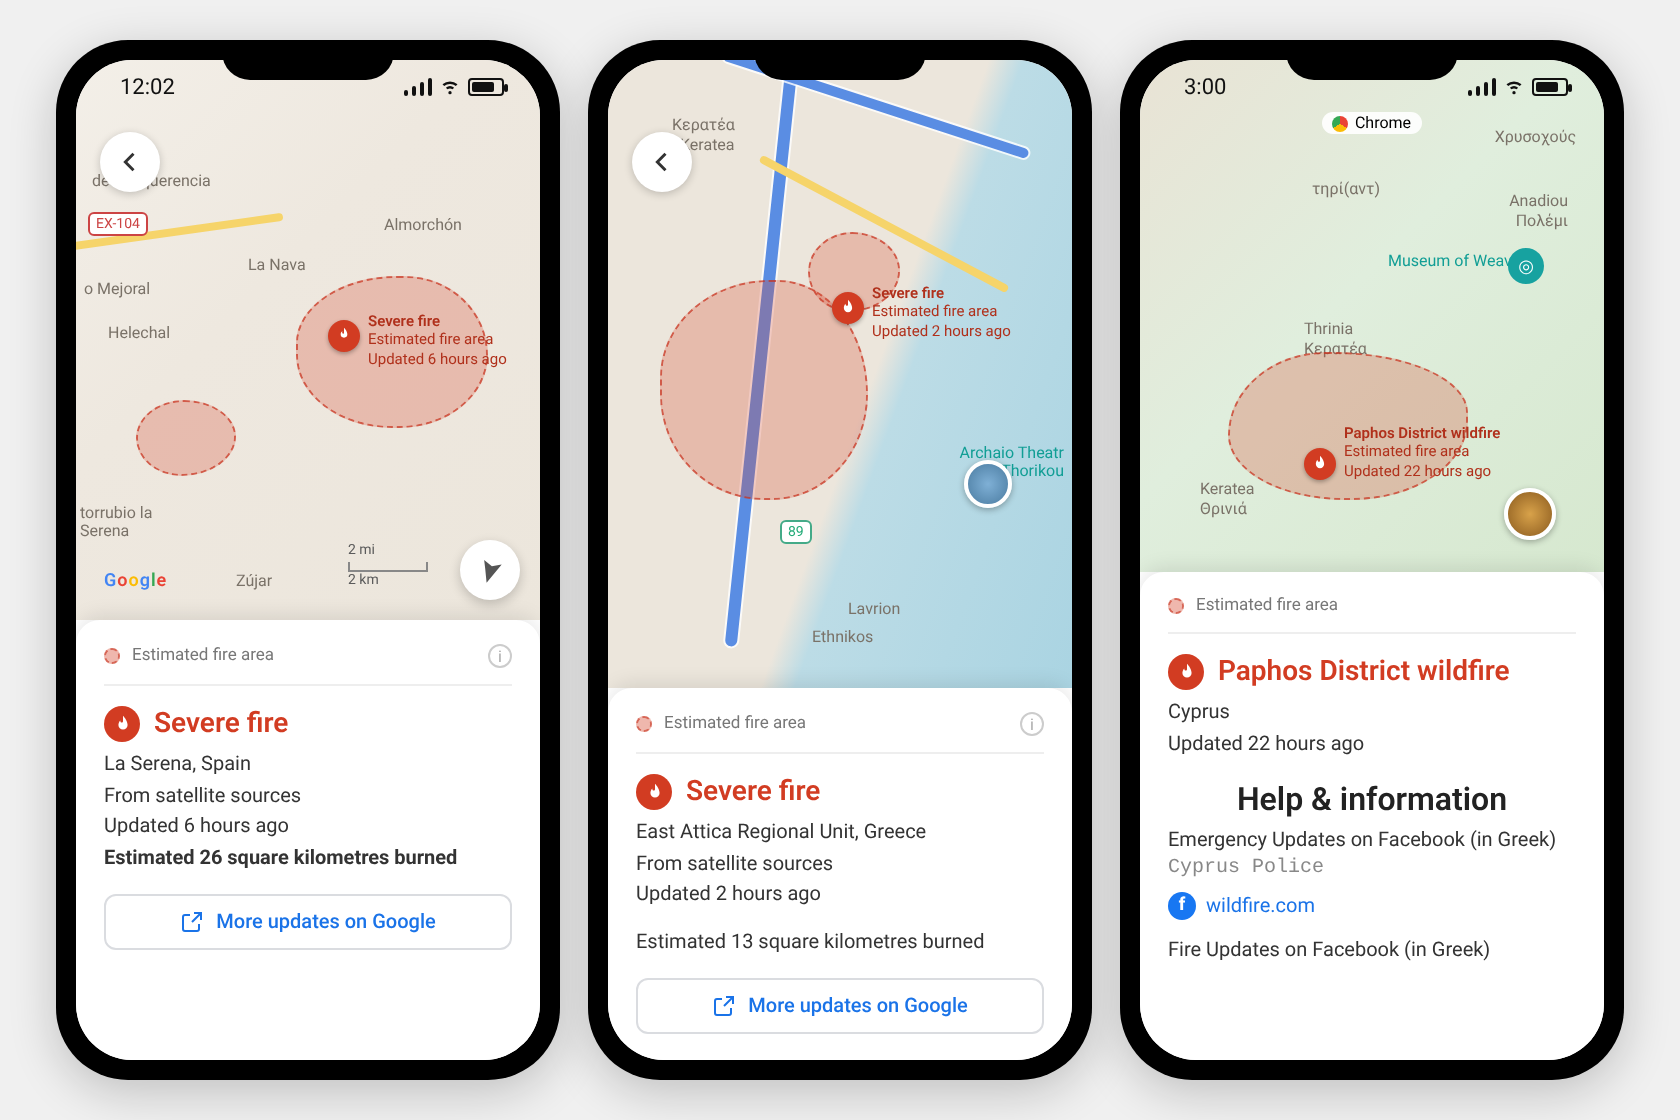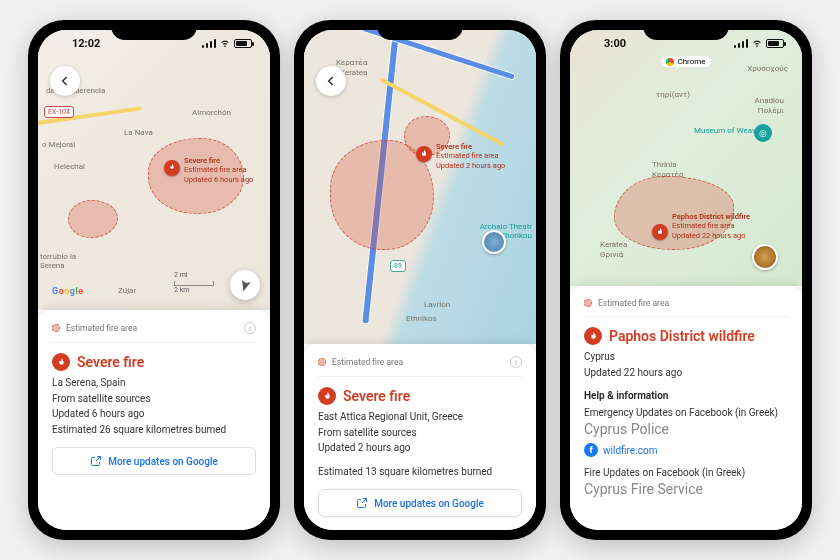--- a/index.html
+++ b/index.html
@@ -38,24 +38,24 @@
     border-radius: 28px;
     overflow: hidden;
     position: relative;
   }
   .statusbar {
     height: 26px;
     display: flex;
     align-items: center;
     padding: 0 18px;
     font-size: 11px;
-    font-weight: 700;
+    font-weight: 400;
     color: #111;
     background: transparent;
-    position: absolute; top: 0; left: 16px; right: 0;
+    position: absolute; top: 0; left: 4px; right: 0;
     z-index: 3;
   }
   .statusbar .time { flex: 0 0 auto; }
   .statusbar .spacer { flex: 1; }
   .statusbar .icons { display: flex; gap: 3px; align-items: center; }
   .sig-dot { width: 3px; background:#111; border-radius:1px; }
   .sig { display:flex; align-items:flex-end; gap:1.5px; height:10px; }
   .sig .b1{height:3px}.sig .b2{height:5px}.sig .b3{height:7px}.sig .b4{height:9px}
   .sig .sig-dot{width:2.4px}
   .wifi-ic { width:12px;height:10px; }
@@ -164,30 +164,30 @@
     padding:4px 0 8px;
     border-bottom:1px solid #eee;
     margin-bottom:10px;
   }
   .sheet .estimate-row .dot{width:8px;height:8px;border-radius:50%;background:rgba(214,74,50,.4);border:1px dashed rgba(200,50,30,.6);}
   .sheet .estimate-row .info{margin-left:auto;color:#aaa;border:1px solid #ccc;border-radius:50%;width:12px;height:12px;display:flex;align-items:center;justify-content:center;font-size:8px;}
   .sheet .title-row{display:flex;align-items:center;gap:7px;margin-bottom:4px;}
   .sheet .title-row .ficon{width:18px;height:18px;background:#d23c22;border-radius:50%;display:flex;align-items:center;justify-content:center;color:#fff;font-size:11px;}
   .sheet .title-row .ttl{font-size:14px;font-weight:600;color:#d23c22;}
   .sheet .lines p{font-size:10px;color:#333;line-height:1.55;}
-  .sheet .lines p.bold{font-weight:400;}
+  .sheet .lines p.bold{font-weight:700;}
   .sheet .updates-btn{
     margin-top:10px;
     border:1px solid #dadce0;border-radius:6px;
     padding:7px;display:flex;align-items:center;justify-content:center;gap:6px;
     font-size:10px;color:#1a73e8;font-weight:500;
   }
-  .sheet .sec-head{font-size:10px;font-weight:600;color:#222;margin:10px 0 6px;}
+  .sheet .sec-head{font-size:16px;font-weight:600;color:#222;margin:10px 0 6px;text-align:center;}
   .sheet .sub{font-size:10px;color:#333;margin-bottom:3px;}
-  .sheet .subsrc{font-size:14px;color:#888;margin-bottom:6px;}
+  .sheet .subsrc{font-size:10px;color:#888;margin-bottom:6px;font-family:Liberation Mono, monospace;}
   .sheet .fb-chip{display:flex;align-items:center;gap:5px;font-size:10px;color:#1a73e8;margin:4px 0 10px;}
   .sheet .fb-chip .fb{width:14px;height:14px;background:#1877f2;border-radius:50%;display:flex;align-items:center;justify-content:center;color:#fff;font-size:9px;font-weight:800;}
   .arrow-svg{width:14px;height:14px}
   .launch-svg{width:12px;height:12px}
 </style>
 </head>
 <body>
 
 <div class="phone">
   <div class="notch"></div>
@@ -428,16 +428,15 @@
         <p>Updated 22 hours ago</p>
       </div>
       <div class="sec-head">Help &amp; information</div>
       <div class="sub">Emergency Updates on Facebook (in Greek)</div>
       <div class="subsrc">Cyprus Police</div>
       <div class="fb-chip">
         <span class="fb">f</span>
         <span>wildfire.com</span>
       </div>
       <div class="sub">Fire Updates on Facebook (in Greek)</div>
-      <div class="subsrc">Cyprus Fire Service</div>
     </div>
   </div>
 </div>
 
 </body></html>

